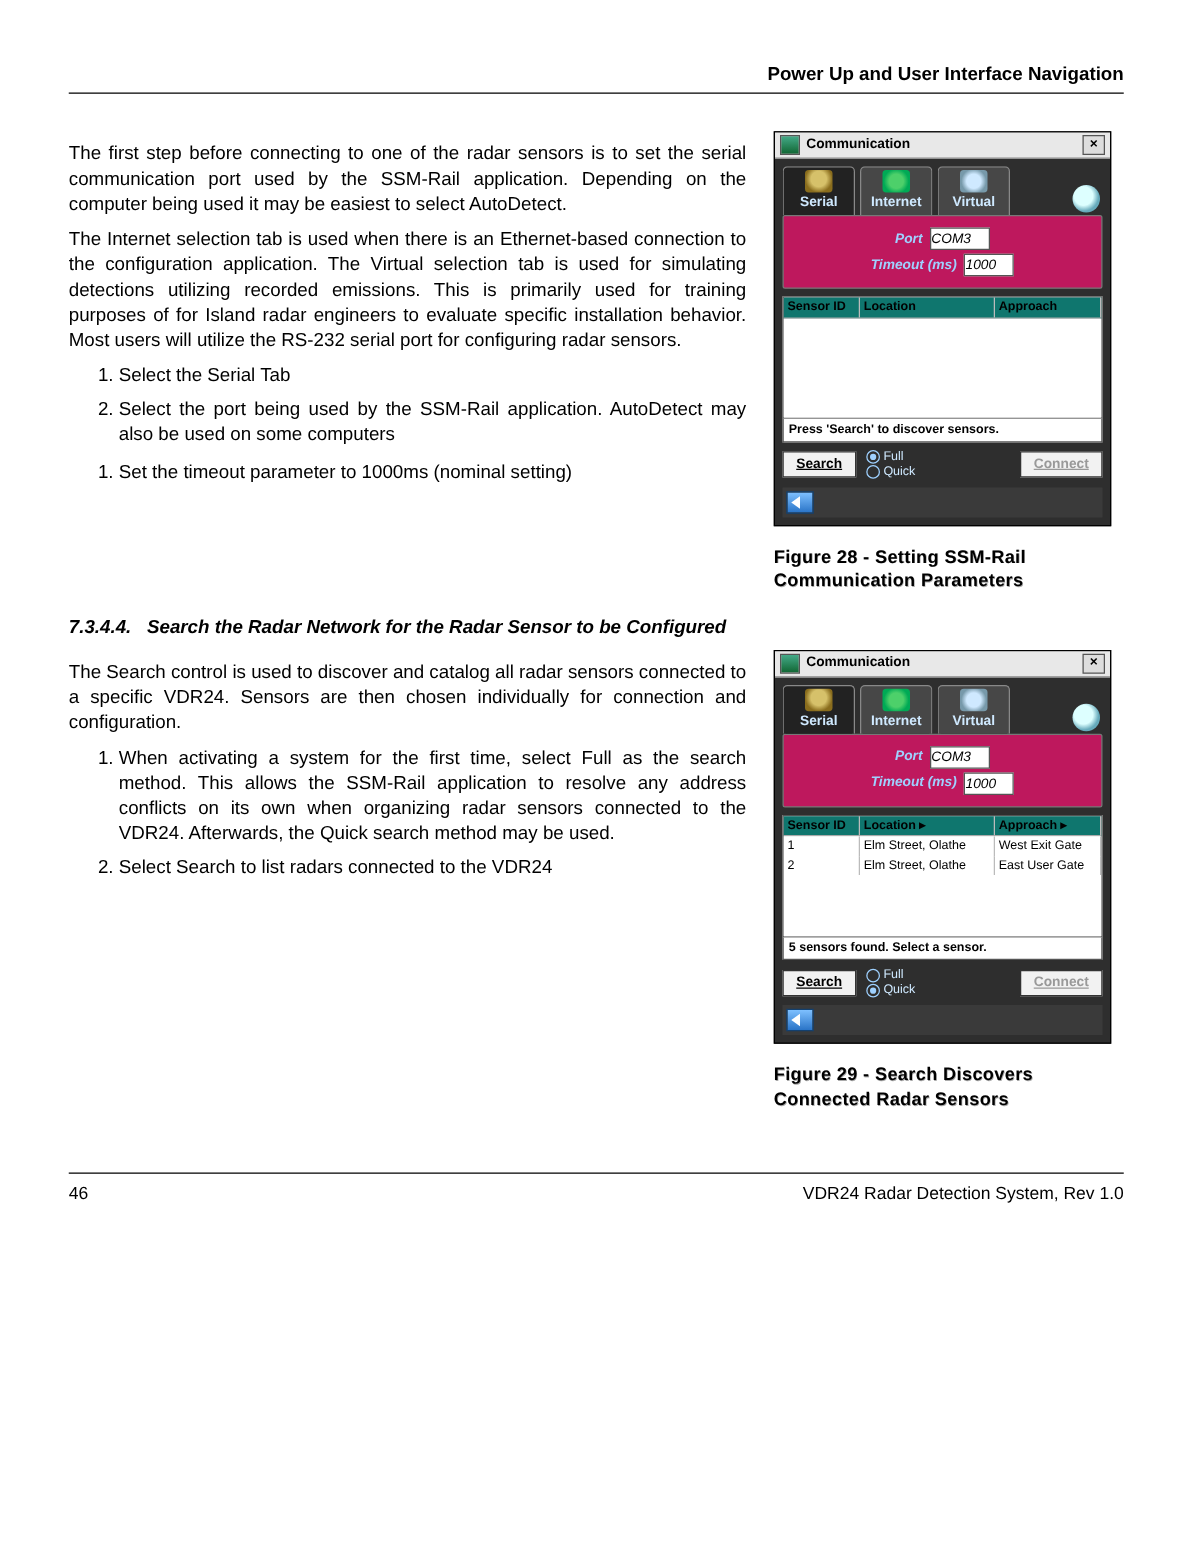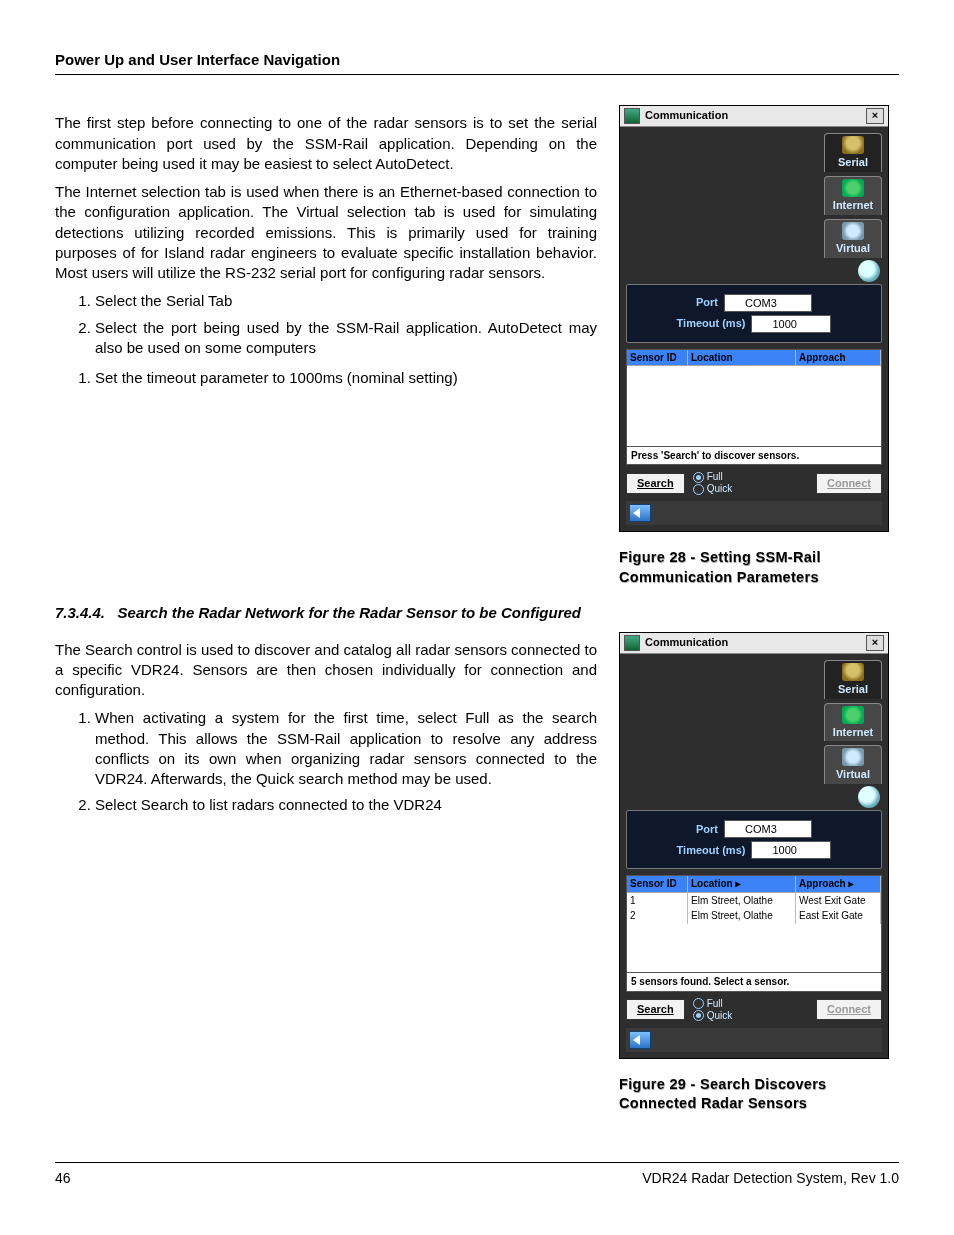--- a/index.html
+++ b/index.html
@@ -12,20 +12,21 @@
     width: 954px;
     box-sizing: border-box;
     line-height: 1.35;
   }
   .hdr {
     font-weight: bold;
     font-size: 15px;
     border-bottom: 1.5px solid #000;
     padding-bottom: 4px;
     margin-bottom: 30px;
+    text-align: right;
   }
   .section-title {
     font-weight: bold;
     font-style: italic;
     margin: 16px 0 8px 0;
   }
   .two-col {
     display: flex;
     gap: 22px;
     align-items: flex-start;
@@ -75,21 +76,20 @@
     text-align: center;
     font-weight: bold;
     line-height: 12px;
     cursor: pointer;
   }
   .tabs {
     display: flex;
     padding: 6px 6px 0 6px;
     align-items: flex-end;
     gap: 4px;
-    flex-direction: column;
   }
   .tab {
     background: #474747;
     border: 1px solid #888;
     border-bottom: none;
     padding: 2px 7px 2px 7px;
     text-align: center;
     font-weight: bold;
     color: #cfe9ff;
     min-width: 42px;
@@ -104,50 +104,51 @@
   .ic-internet { background: radial-gradient(circle at 50% 50%, #4dd06a 40%, #0a5 70%); }
   .ic-virtual { background: radial-gradient(circle at 50% 50%, #cfe9ff 40%, #79a 70%); }
   .ic-search {
     width: 22px; height: 22px; margin-left: auto; margin-right: 2px;
     background: radial-gradient(circle at 40% 40%, #dff 40%, #6ab 65%);
     border-radius: 50%;
     position: relative;
     top: -2px;
   }
   .panel {
-    background: #0f172a;
+    background: #be185d;
     margin: 0 6px;
     padding: 6px;
     border: 1px solid #777;
     border-radius: 2px;
+    font-style: italic;
   }
   .row { display: flex; align-items: center; justify-content: center; gap: 6px; margin: 3px 0; }
   .lbl { color: #9fd1ff; font-weight: bold; }
   .field {
     background: #fff; color: #000;
     border: 1px solid #555;
-    padding: 0 20px;
+    padding: 0 0;
     min-width: 46px;
     height: 16px;
     line-height: 16px;
     font-size: 11px;
   }
   .grid {
     margin: 6px 6px 0 6px;
     background: #fff;
     color: #000;
     border: 1px solid #555;
     height: 96px;
     display: flex;
     flex-direction: column;
     font-size: 10px;
   }
   .ghdr {
     display: flex;
-    background: #3b82f6;
+    background: #0f766e;
     border-bottom: 1px solid #aaa;
     font-weight: bold;
     align-items: flex-end;
   }
   .ghdr div, .grow div {
     padding: 1px 3px;
     border-right: 1px solid #bbb;
     overflow: hidden;
     white-space: nowrap;
   }
@@ -364,21 +365,21 @@
         </div>
         <div class="gbody">
           <div class="grow">
             <div class="c1">1</div>
             <div class="c2">Elm Street, Olathe</div>
             <div class="c3">West Exit Gate</div>
           </div>
           <div class="grow">
             <div class="c1">2</div>
             <div class="c2">Elm Street, Olathe</div>
-            <div class="c3">East Exit Gate</div>
+            <div class="c3">East User Gate</div>
           </div>
         </div>
       </div>
       <div class="status">5 sensors found. Select a sensor.</div>
       <div class="btnrow">
         <span class="btn">Search</span>
         <div class="radios">
           <div class="r">
               <span class="radio"></span>
               <span>Full</span>

